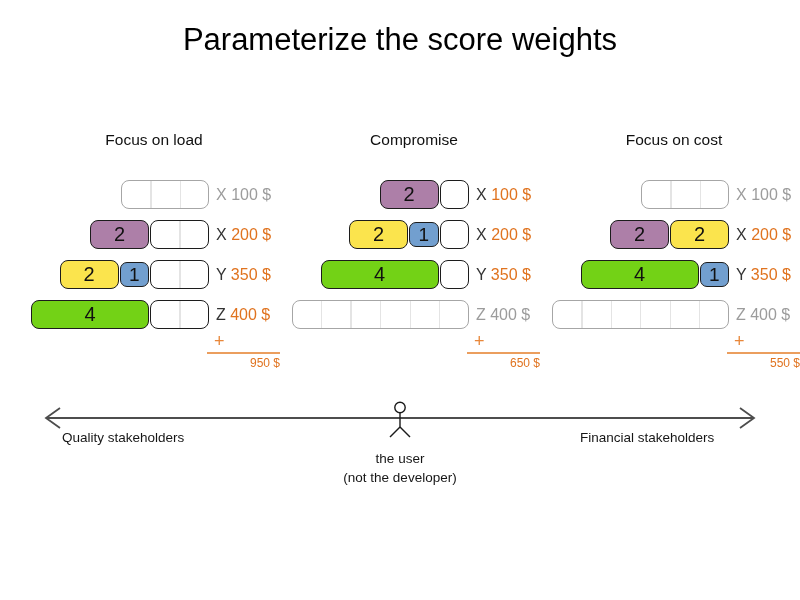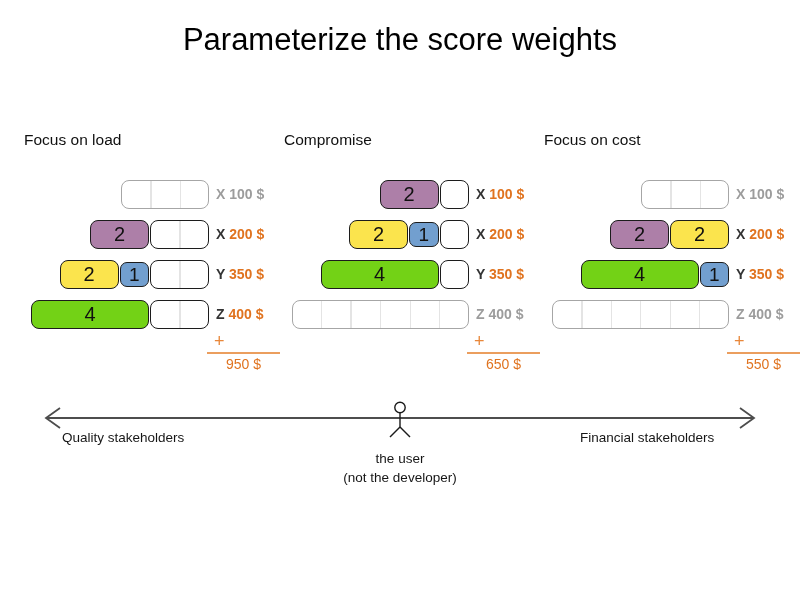--- a/index.html
+++ b/index.html
@@ -10,49 +10,49 @@
   .title{
     position:absolute;top:22px;left:0;width:100%;text-align:center;
     font-size:31px;color:#000;
   }
   .subtitle{
     position:absolute;top:70px;left:0;width:100%;text-align:center;
     font-size:13.5px;color:#141414;
   }
   .column{position:absolute;top:128px;width:260px;height:262px;}
   .col-title{
-    position:absolute;top:3px;left:0;width:100%;
+    position:absolute;top:3px;left:0;width:100%;text-align:center;
     font-size:15.5px;color:#101010;
   }
   .wrow{position:absolute;display:flex;align-items:flex-start;}
   .blk{
     box-sizing:border-box;height:29px;border:1.5px solid #1c1c1c;border-radius:8px;
     display:flex;align-items:center;justify-content:center;
     font-size:20px;color:#111;flex:0 0 auto;
   }
   .blk.small{height:25px;margin-top:2px;border-radius:7px;font-size:19px;}
   .blk + .blk, .blk + .track{margin-left:1px;}
   .track{
     box-sizing:border-box;height:29px;background:#fff;
     border:1.5px solid #1c1c1c;border-radius:8px;flex:0 0 auto;
     background-image:repeating-linear-gradient(to right,
       transparent 0px, transparent 28px, #e4e4e4 28px, #e4e4e4 29.5px);
   }
   .track.empty{border-color:#a6a6a6;}
   .row-label{
     position:absolute;left:192px;height:29px;line-height:29px;
-    font-size:14px;white-space:nowrap;font-weight:bold;
+    font-size:16px;white-space:nowrap;
   }
   .row-label .pfx{color:#333;}
   .row-label .val{color:#e0731f;}
   .row-label.muted .pfx,.row-label.muted .val{color:#9c9c9c;}
   .sum-plus{position:absolute;left:190px;top:203px;font-size:18px;color:#e8873a;}
   .sum-line{position:absolute;left:183px;top:224px;width:73px;border-top:2px solid #eb9e5e;}
-  .sum-value{position:absolute;left:183px;top:228px;width:73px;text-align:center;
-    font-size:14px;color:#e0731f;}
+  .sum-value{position:absolute;left:183px;top:228px;width:73px;text-align:right;
+    font-size:12px;color:#e0731f;}
   .spec-label{position:absolute;font-size:13.5px;color:#161616;white-space:nowrap;}
   .spec-center{text-align:center;}
   svg{display:block;}
 </style>
 </head>
 <body>
 
 <div class="stage">
 
   <div class="title">Parameterize the score weights</div>

